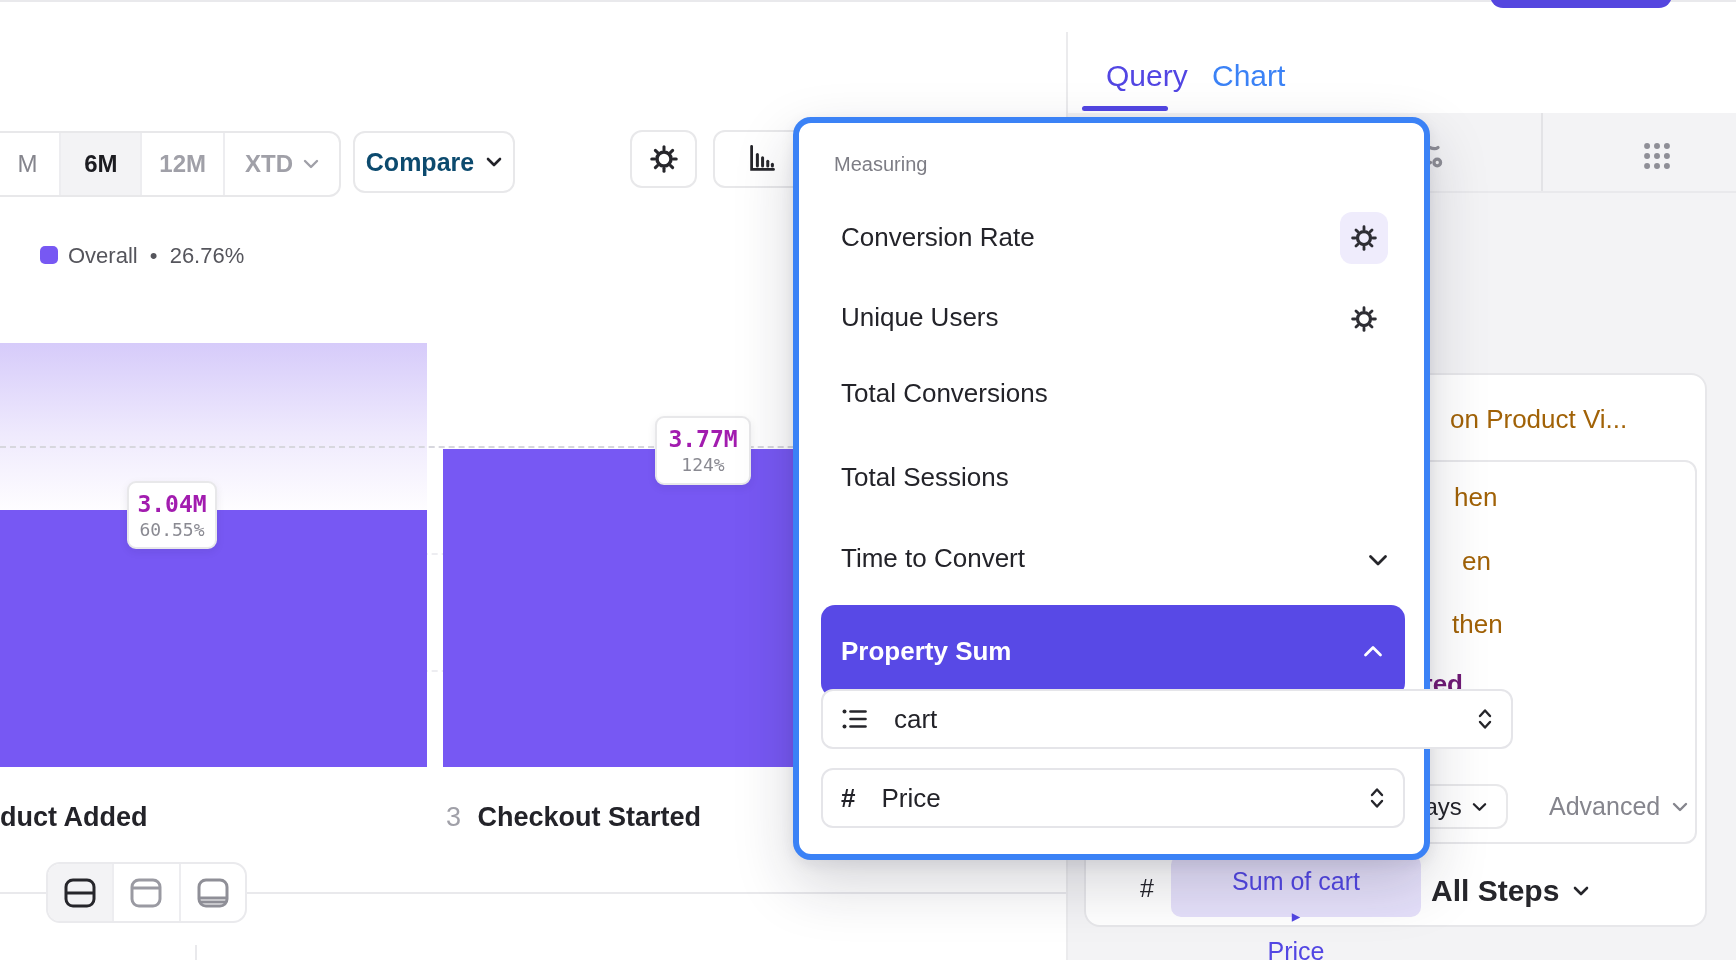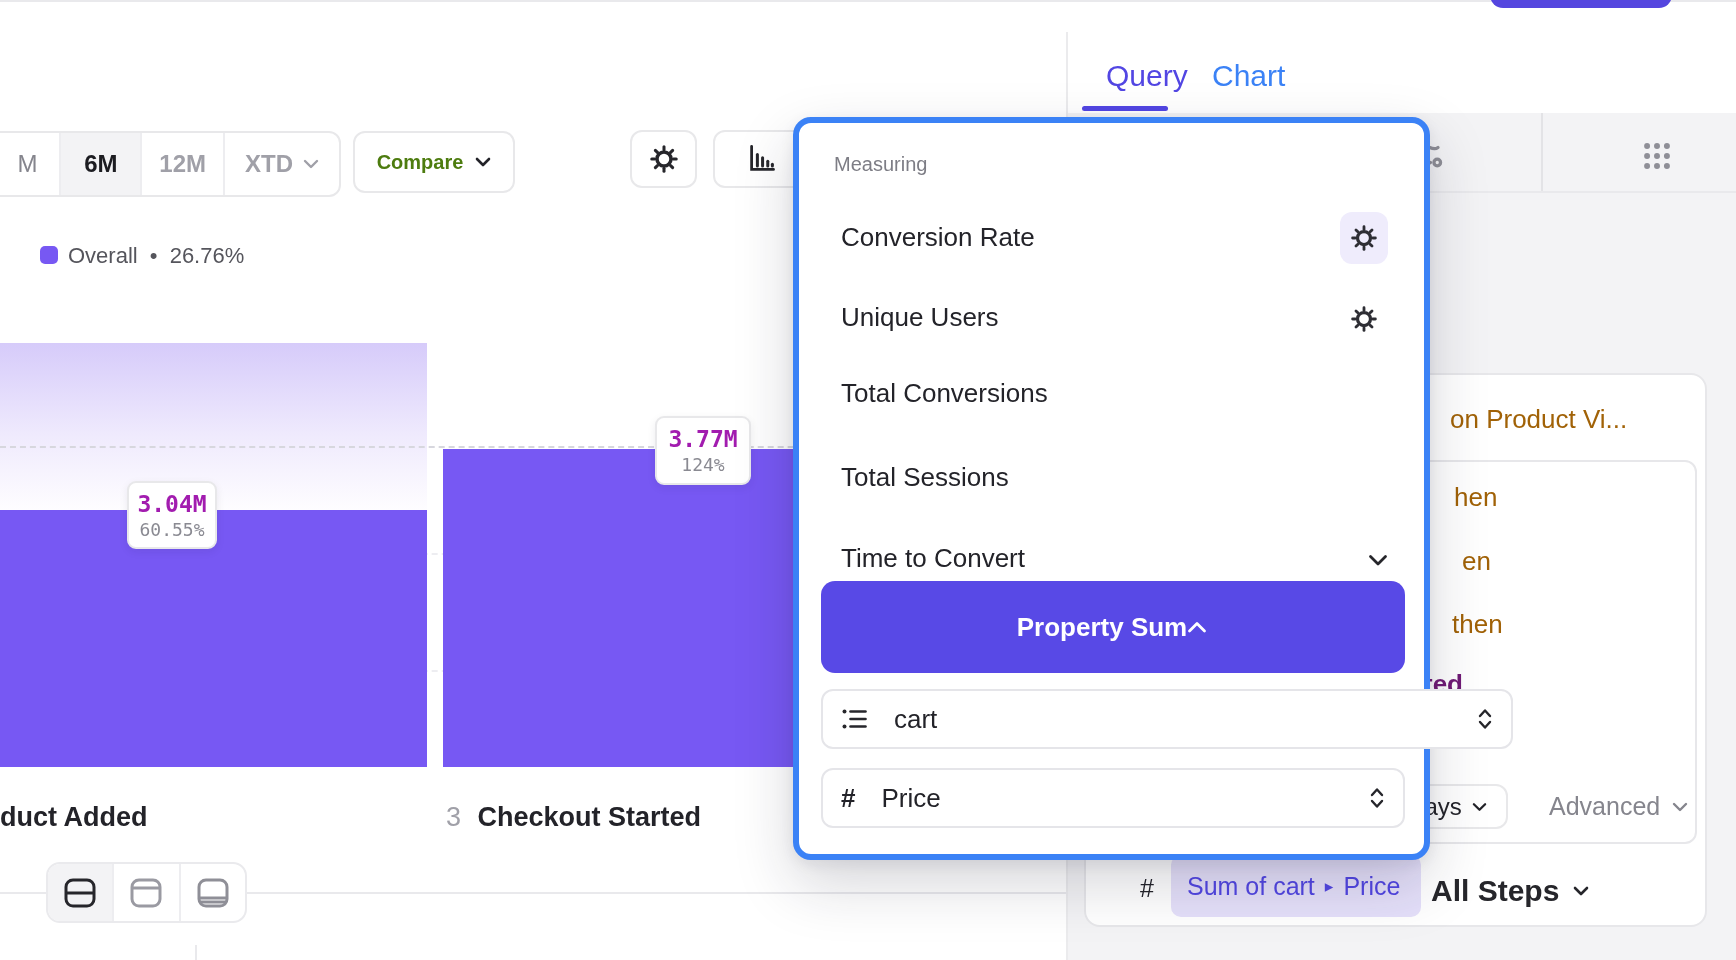--- a/index.html
+++ b/index.html
@@ -7,41 +7,41 @@
          font-family:"Liberation Sans",sans-serif;color:#26262b;}
   .abs{position:absolute;}
   .hairline{background:#e9e9ec;}
   
   .seg{display:flex;align-items:stretch;border:2px solid #e8e8ea;border-radius:12px;background:#fff;overflow:hidden;}
   .seg-cell{display:flex;align-items:center;justify-content:center;font-size:24px;font-weight:600;color:#a0a0a8;border-right:2px solid #ededf0;}
   .seg-cell:last-child{border-right:none;}
   .seg-cell.dim{color:#85858d;font-weight:500;justify-content:flex-end;padding-right:22px;}
   .seg-cell.active{background:#f3f3f5;color:#1c1c21;font-weight:700;}
   .btn{display:flex;align-items:center;justify-content:center;gap:12px;border:2px solid #e8e8ea;border-radius:12px;background:#fff;box-sizing:border-box;}
-  .btn-label{font-size:20px;font-weight:600;color:#4d7c0f;}
+  .btn-label{font-size:25px;font-weight:600;color:#0c4a6e;}
   
   .gridline{border-top:2px dashed #ededf1;height:0;}
   .refline{border-top:2px dashed #d7d7de;height:0;}
   .bar-solid{background:#7758f3;}
   .bar-fade{background:linear-gradient(180deg,#d6cbfa 0%,#efeafd 55%,#fefdff 100%);}
   .val-box{background:#fff;border:2px solid #e8e8ea;border-radius:9px;box-shadow:0 3px 8px rgba(30,30,50,.08);
            display:flex;flex-direction:column;align-items:center;justify-content:center;gap:2px;}
   .val-main{font-family:"DejaVu Sans Mono",monospace;font-size:23px;font-weight:700;color:#a21caf;}
   .val-sub{font-family:"DejaVu Sans Mono",monospace;font-size:18px;color:#8a8a92;}
   .step-label{font-size:27px;font-weight:700;color:#232329;white-space:nowrap;}
   .step-prefix{font-size:27px;font-weight:400;color:#a0a0a8;}
   .legend-text{font-size:22px;font-weight:500;color:#55555c;}
   
   .panel{background:#fff;border-left:2px solid #ebebed;}
   .panel-body{background:#f3f3f5;}
   .tab{font-size:30px;font-weight:500;margin-left:15px;}
   .card{background:#fff;border:2px solid #e7e7ea;box-sizing:border-box;}
   .frag{font-size:26px;color:#a16207;white-space:nowrap;margin-left:28px;}
   .frag-bold{font-size:26px;font-weight:700;color:#701a75;white-space:nowrap;}
-  .chip{background:#e5e0fa;border-radius:10px;display:flex;align-items:center;gap:10px;padding:12px 16px;box-sizing:border-box;}
+  .chip{background:#e5e0fa;border-radius:10px;display:flex;align-items:center;gap:10px;padding:12px 16px;box-sizing:border-box;flex-direction:column;}
   .chip span{font-size:25px;font-weight:500;color:#5246e3;white-space:nowrap;}
   
   .dropdown{background:#fff;border:6px solid #3b82f6;border-radius:18px;
             box-shadow:0 24px 60px rgba(25,25,50,.18),0 4px 14px rgba(25,25,50,.08);}
   .menu-title{font-size:20px;color:#7d7d85;}
   .menu-item{font-size:26px;font-weight:500;color:#232329;white-space:nowrap;}
   .pill{background:#5849e6;border-radius:14px;display:flex;align-items:center;justify-content:space-between;padding:0 22px 0 20px;box-sizing:border-box;}
   .pill-label{font-size:26px;font-weight:600;color:#ffffff;}
   .prop-row{border:2px solid #e5e5e9;border-radius:12px;background:#fff;display:flex;align-items:center;padding:0 18px;box-sizing:border-box;gap:26px;}
   .prop-label{font-size:26px;font-weight:500;color:#232329;}
@@ -278,21 +278,21 @@
     </div>
 
     <div class="abs menu-item" style="left:42px;top:255px;">Total Conversions</div>
     <div class="abs menu-item" style="left:42px;top:339px;">Total Sessions</div>
 
     <div class="abs menu-item" style="left:42px;top:420px;">Time to Convert</div>
     <svg class="abs" style="left:569px;top:431px;" width="20" height="13" viewBox="0 0 20 13">
         <polyline points="2.5,2.5 10,10 17.5,2.5" fill="none" stroke="#26262b" stroke-width="2.8" stroke-linecap="round" stroke-linejoin="round"></polyline>
       </svg>
 
-    <div class="abs pill" style="left:22px;top:458px;width:584px;height:92px;justify-content:center;">
+    <div class="abs pill" style="left:22px;top:482px;width:584px;height:92px;">
       <span class="pill-label">Property Sum</span>
       <svg width="20" height="13" viewBox="0 0 20 13">
           <polyline points="2.5,10 10,2.5 17.5,10" fill="none" stroke="#ffffff" stroke-width="2.8" stroke-linecap="round" stroke-linejoin="round"></polyline>
         </svg>
     </div>
 
     <div class="abs prop-row" style="left:22px;top:566px;width:692px;height:60px;">
       <svg width="27" height="24" viewBox="0 0 27 24">
         <g stroke="#26262b" stroke-width="2.6" stroke-linecap="round" fill="#26262b">
           <circle cx="3.5" cy="4.5" r="2" stroke="none"></circle>

